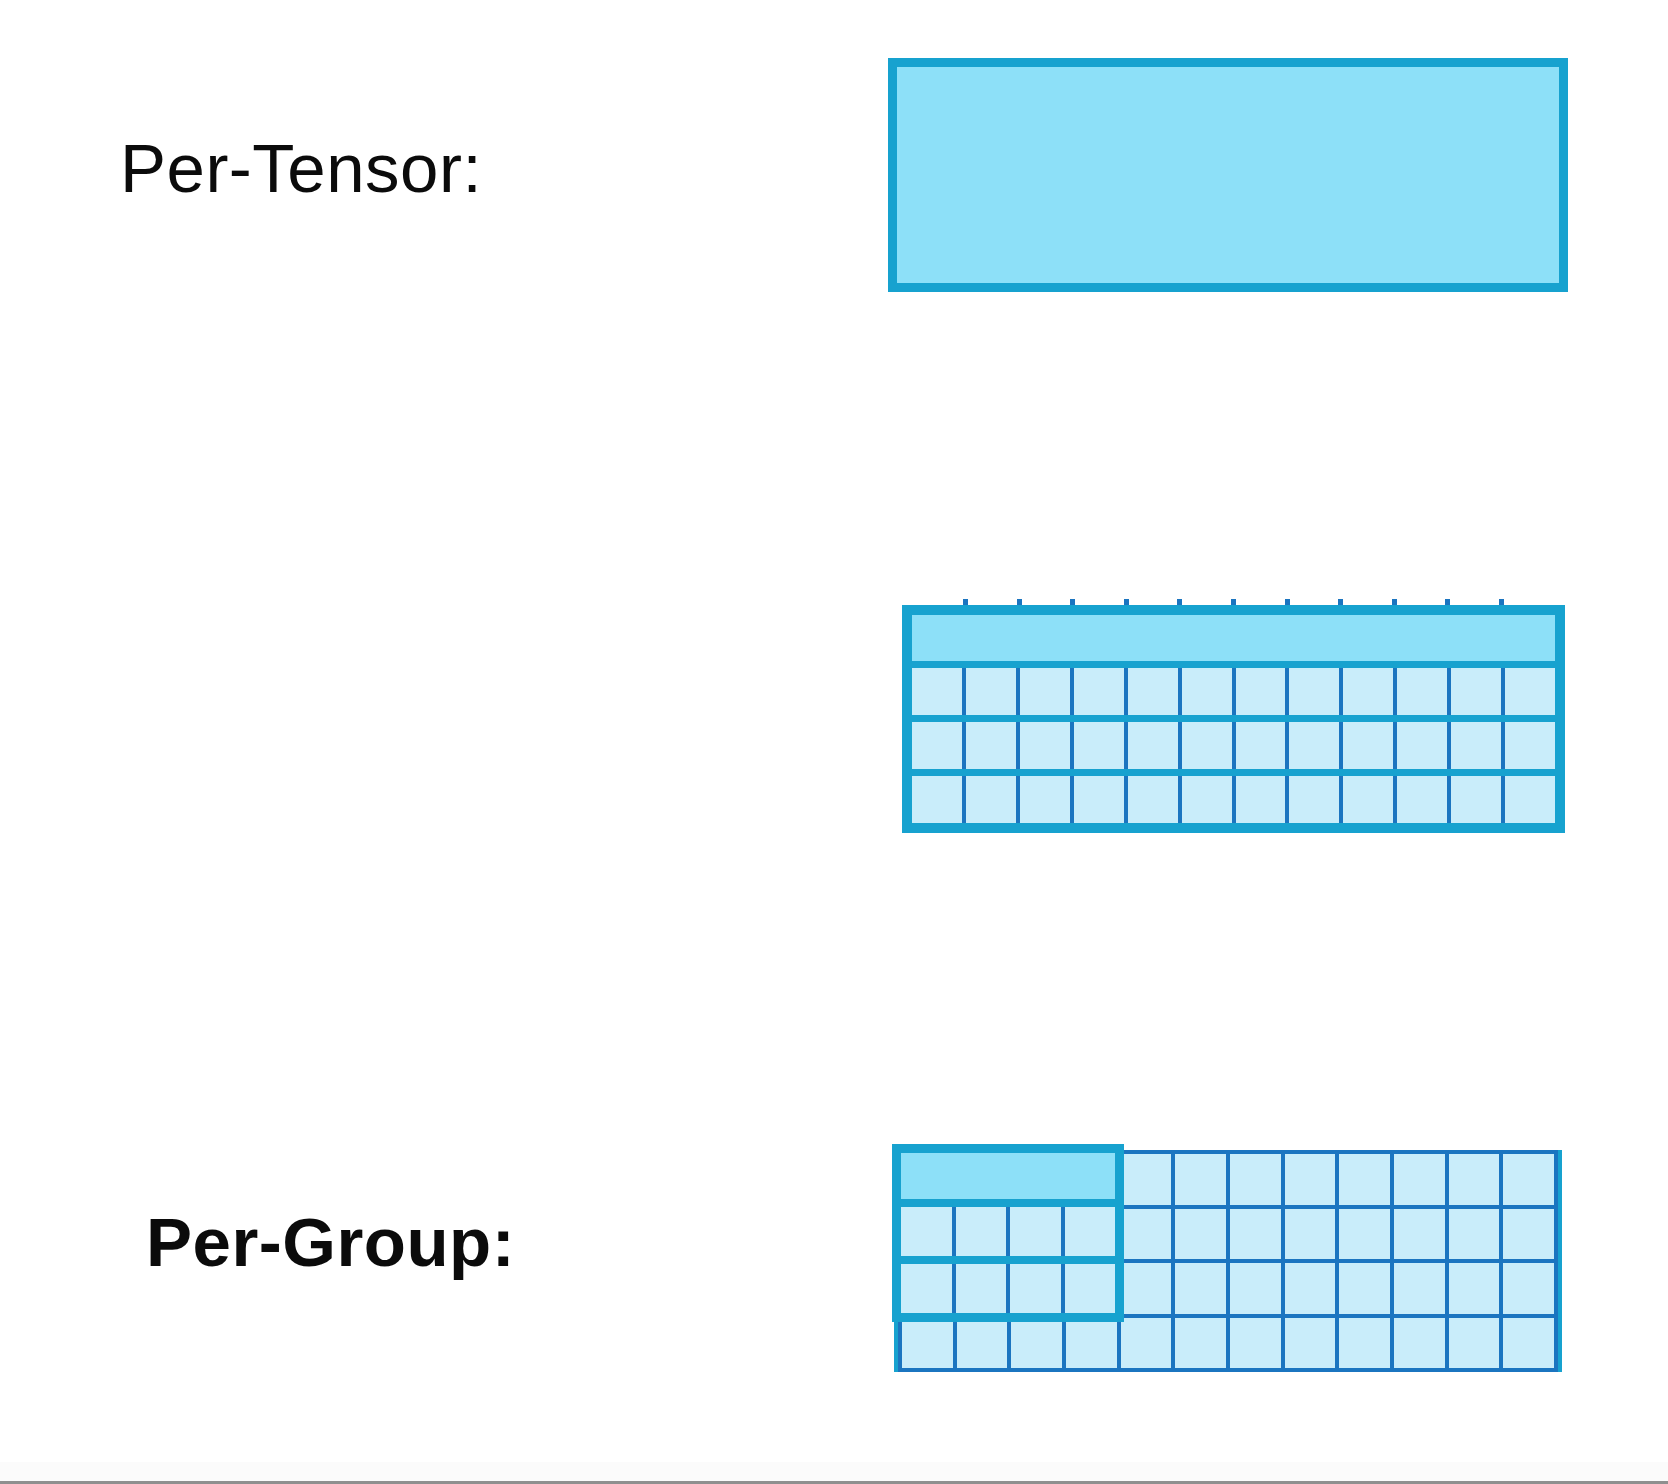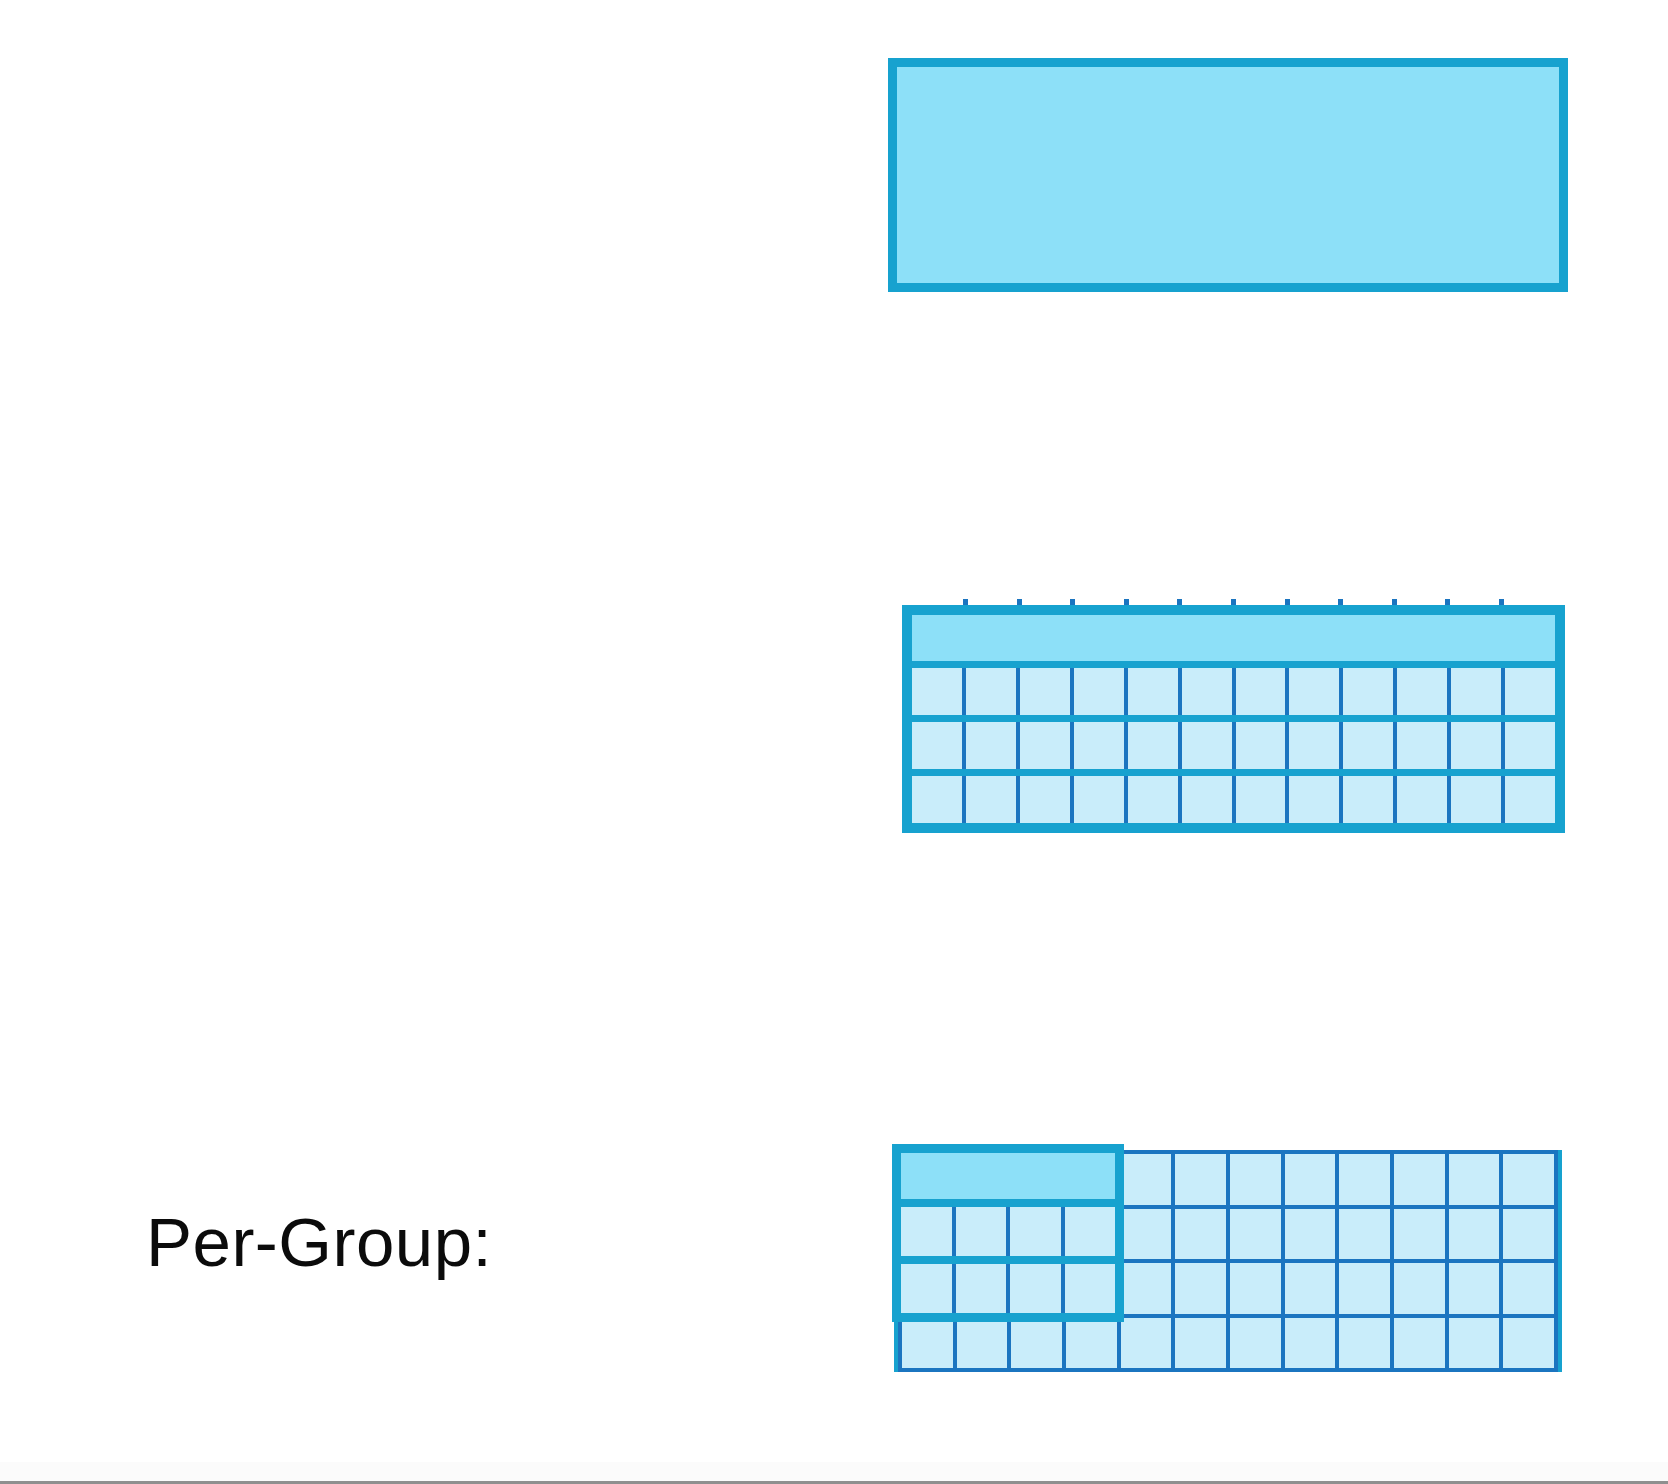--- a/index.html
+++ b/index.html
@@ -13,21 +13,21 @@
   .row-label{
     position:absolute;
     font-size:69px;
     line-height:1;
     color:var(--text,#0b0b0b);
     letter-spacing:0.5px;
     white-space:nowrap;
   }
   .label-tensor{left:120px;top:134px;}
   .label-channel{left:78px;top:676px;}
-  .label-group{left:146px;top:1208px;}
+  .label-group{left:146px;top:1208px;font-weight:bold;}
 
   
   .tensor-rect{
     position:absolute;left:888px;top:58px;width:680px;height:234px;
     box-sizing:border-box;
     border:9px solid var(--accent);
     background:var(--band);
   }
 
   
@@ -73,20 +73,21 @@
     position:absolute;left:0;right:0;bottom:0;height:19px;
     background:var(--bottomband,#fbfbfb);
     border-bottom:3px solid var(--rule,#8f8f8f);
   }
 </style>
 </head>
 <body style="--accent: #17a2cf; --gridline: #1b75c0; --band: #8de0f8; --cellfill: #c9edfa; --text: #0b0b0b; --rule: #8f8f8f; --bottomband: #fbfbfb;">
 
 <div class="canvas">
 
+  <div class="row-label label-tensor">Per-Tensor:</div>
   <div class="tensor-rect"></div>
 
   <div class="channel-grid" id="channelGrid">
     <div class="band"></div>
   <div class="ch-row" style="grid-template-columns: repeat(12, 1fr);">
         <div class="cell"></div>
         <div class="cell"></div>
         <div class="cell"></div>
         <div class="cell"></div>
         <div class="cell"></div>

